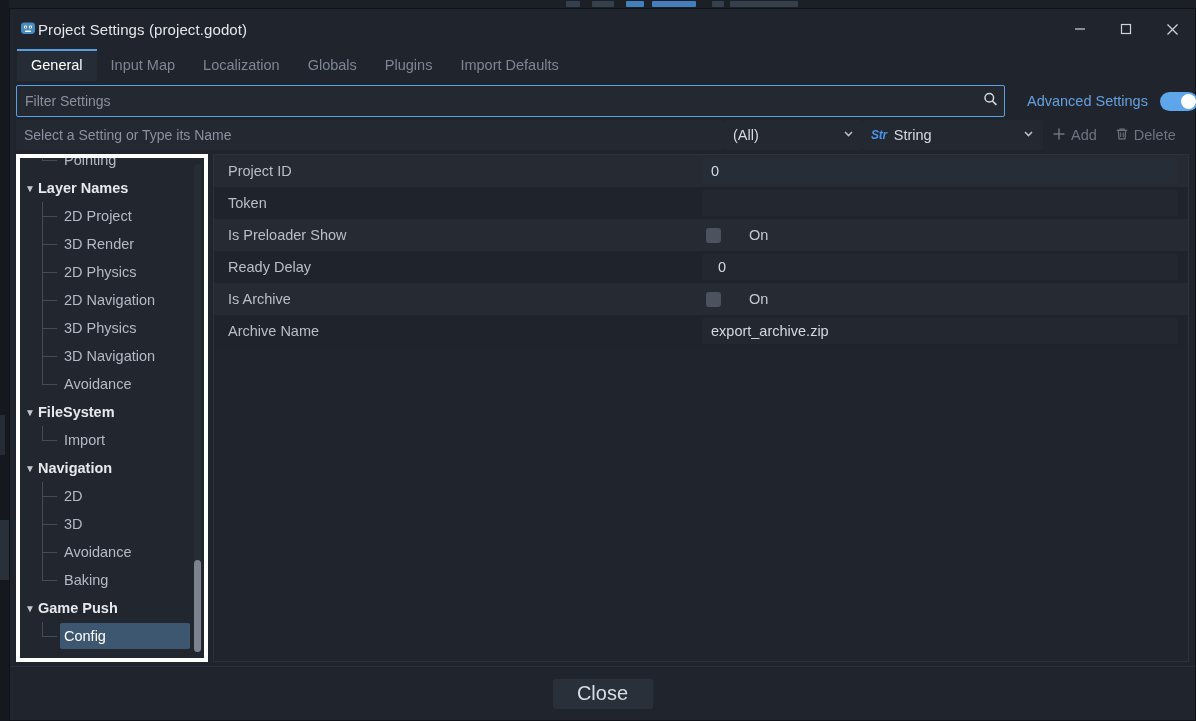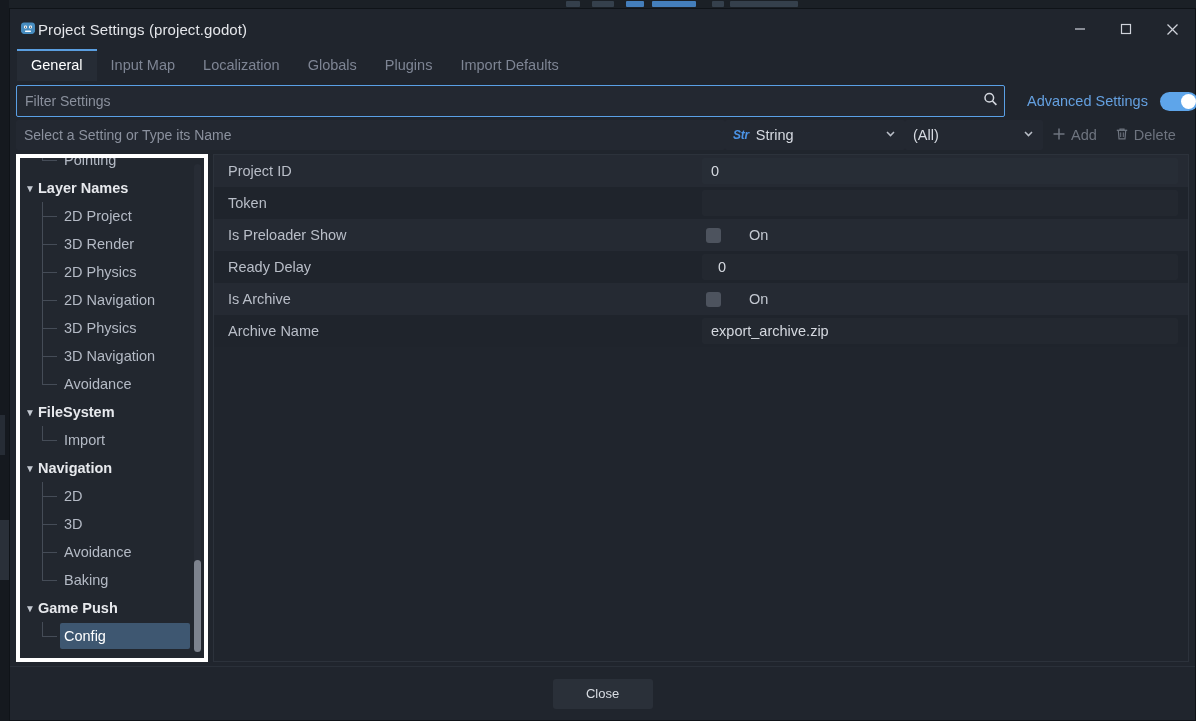--- a/index.html
+++ b/index.html
@@ -377,21 +377,21 @@
     justify-content: center;
     border-top: 1px solid #2a3039;
     margin-top: 4px;
   }
   .close-btn {
     min-width: 100px;
     height: 30px;
     background: #2a3039;
     border-radius: 3px;
     color: #d9dde3;
-    font-size: 13px;
+    font-size: 20px;
     display: flex;
     align-items: center;
     justify-content: center;
     padding: 0 18px;
   }
 </style>
 </head>
 <body>
 
 <div id="bg-strip">
@@ -475,32 +475,32 @@
     </div>
     <span class="adv-label">Advanced Settings</span>
     <div class="toggle">
         <div class="knob"></div>
       </div>
   </div>
 
   <div class="addrow">
     <input class="name-input" type="text" placeholder="Select a Setting or Type its Name" style="">
 
-    <div class="sel type">
-      <span class="str-icon">Str</span>
-      <span>String</span>
+    <div class="sel all">
+      <span>(All)</span>
       <span class="chev">
         <svg width="13" height="13" viewBox="0 0 13 13">
             <polyline points="3,5 6.5,8.6 10,5" fill="none" stroke="currentColor" stroke-width="1.5"></polyline>
           </svg>
       </span>
     </div>
 
-    <div class="sel all">
-      <span>(All)</span>
+    <div class="sel type">
+      <span class="str-icon">Str</span>
+      <span>String</span>
       <span class="chev">
         <svg width="13" height="13" viewBox="0 0 13 13">
             <polyline points="3,5 6.5,8.6 10,5" fill="none" stroke="currentColor" stroke-width="1.5"></polyline>
           </svg>
       </span>
     </div>
 
     <div class="tbtn">
       <span>
         <svg width="14" height="14" viewBox="0 0 14 14">

